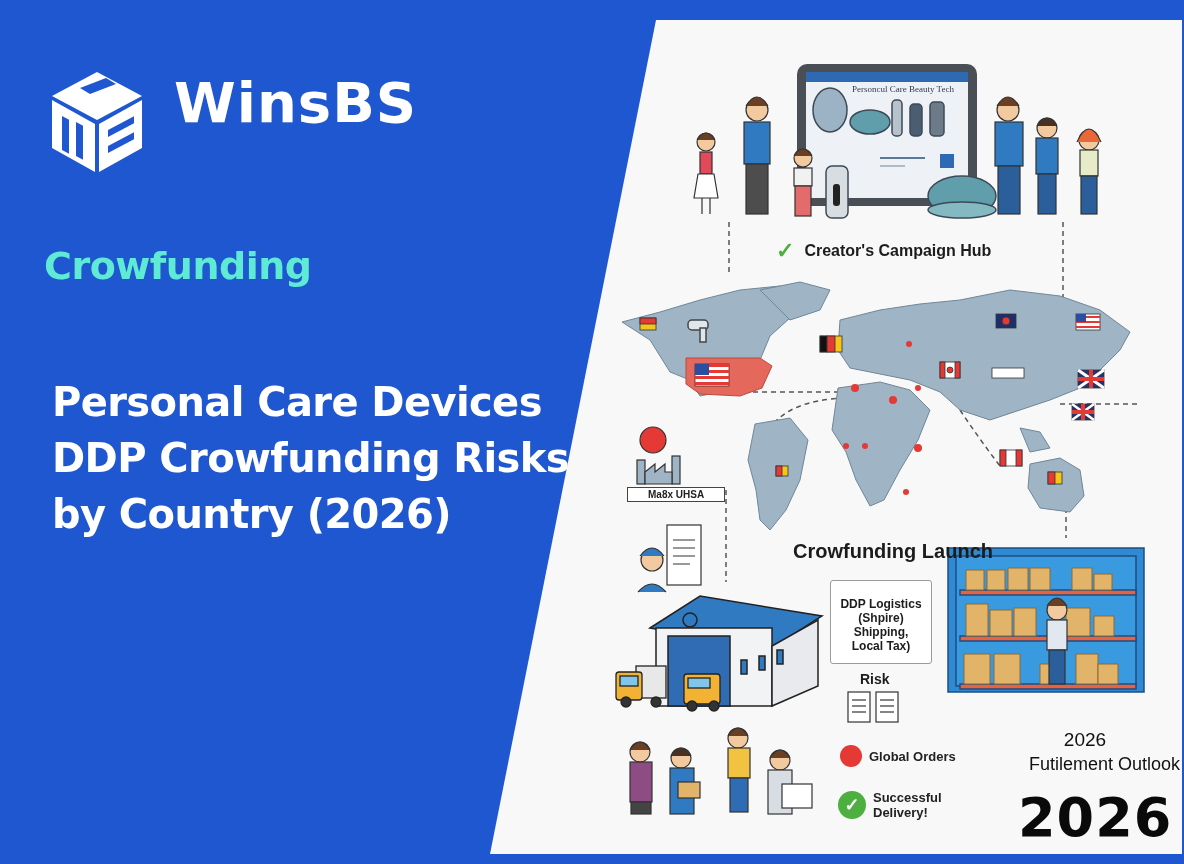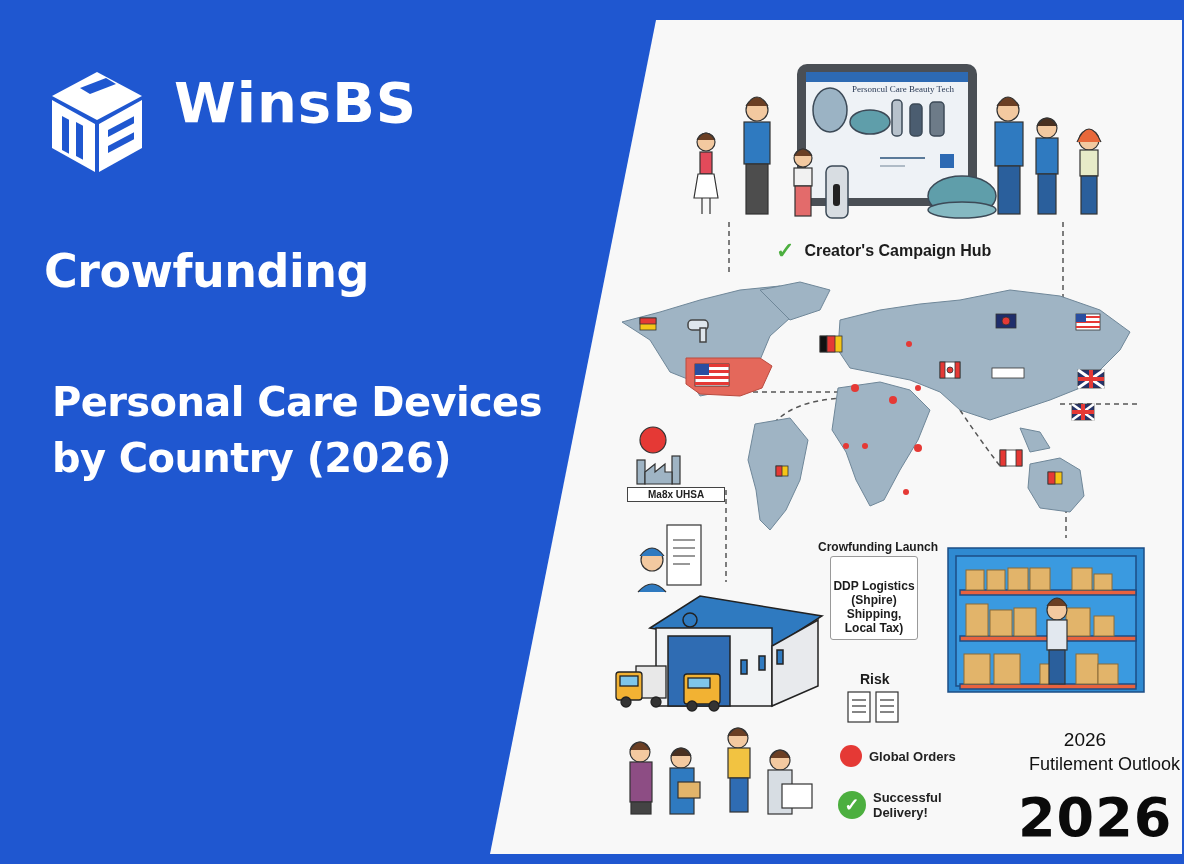--- a/index.html
+++ b/index.html
@@ -12,47 +12,47 @@
     .canvas { position: absolute; left: 0; top: 0; width: 1184px; height: 864px; }
 
     
     .brand { position: absolute; left: 50px; top: 70px; display: flex; align-items: flex-start; }
     .brand-logo { width: 94px; height: 104px; }
     .brand-name {
       color: #ffffff; font-weight: 700; font-size: 56px; letter-spacing: 1px;
       margin-left: 30px; font-family: "DejaVu Sans", sans-serif;
     }
     .category {
-      position: absolute; left: 44px; top: 244px; color: #ffffff;
-      font-weight: 700; font-size: 46px; font-family: "DejaVu Sans", sans-serif;
+      position: absolute; left: 44px; top: 244px; color: #5eead4;
+      font-weight: 700; font-size: 38px; font-family: "DejaVu Sans", sans-serif;
       letter-spacing: -0.5px;
     }
     .headline {
       position: absolute; left: 52px; top: 358px; color: #ffffff;
       font-weight: 700; font-size: 40px; line-height: 56px;
       font-family: "DejaVu Sans", sans-serif; letter-spacing: -0.6px; margin-top: 16px;
     }
     .headline div { white-space: nowrap; }
 
     
     .panel {
       position: absolute; left: 0; top: 0; width: 1184px; height: 864px;
       background: #f8f8f8;
       clip-path: polygon(656px 20px, 1182px 20px, 1182px 854px, 490px 854px);
     }
     .panel-svg { position: absolute; left: 0; top: 0; }
 
     .lbl { position: absolute; color: #1c1c1c; font-family: "Liberation Sans", sans-serif; font-weight: 700; }
     .hub-label { left: 776px; top: 238px; font-size: 16px; display: flex; align-items: center; gap: 10px; }
     .hub-check { color: #4caf3f; font-size: 22px; font-weight: 900; }
-    .launch-label { left: 818px; top: 540px; font-size: 12px; }
+    .launch-label { left: 793px; top: 540px; font-size: 20px; }
     .ddp-bubble {
-      position: absolute; left: 830px; top: 556px; width: 88px; height: 84px;
+      position: absolute; left: 830px; top: 580px; width: 102px; height: 84px;
       border: 1.5px solid #9a9a9a; background: #fff; border-radius: 3px;
-      text-align: center; font-size: 12px; font-weight: 700; line-height: 14px; padding-top: 22px;
+      text-align: center; font-size: 12px; font-weight: 700; line-height: 14px; padding-top: 16px;
       font-family: "Liberation Sans", sans-serif; color: #1c1c1c;
     }
     .risk-label { left: 860px; top: 671px; font-size: 14px; }
     .factory-label {
       position: absolute; left: 627px; top: 487px; padding: 1px 20px;
       border: 1.5px solid #444; background: #fff; font-size: 10px; font-weight: 700; color: #222;
       font-family: "Liberation Sans", sans-serif;
     }
     .tablet-title { position: absolute; left: 852px; top: 84px; font-size: 9px; color: #2a3a55; font-family: "Liberation Serif", serif; }
     .legend-item { position: absolute; display: flex; align-items: center; gap: 7px; font-family: "Liberation Sans", sans-serif; font-weight: 700; font-size: 13px; color: #222; }
@@ -83,20 +83,21 @@
       <rect x="58" y="60" width="26" height="7" fill="#1f57d0" transform="skewY(-28)" transform-origin="58 60"></rect>
       <rect x="58" y="76" width="26" height="7" fill="#1f57d0" transform="skewY(-28)" transform-origin="58 76"></rect>
     </svg>
     <span class="brand-name">WinsBS</span>
   </div>
 
   <div class="category">Crowfunding</div>
 
   <div class="headline">
     <div>Personal Care Devices</div>
+    <div>DDP Crowfunding Risks</div>
     <div>by Country (2026)</div>
   </div>
 
   <div class="panel">
     <svg class="panel-svg" width="1184" height="864" viewBox="0 0 1184 864">
 
       <g>
         <rect x="797" y="64" width="180" height="142" rx="10" fill="#4a4f55"></rect>
         <rect x="806" y="72" width="162" height="126" fill="#eef2f6"></rect>
         <rect x="806" y="72" width="162" height="10" fill="#2d6ab3"></rect>

